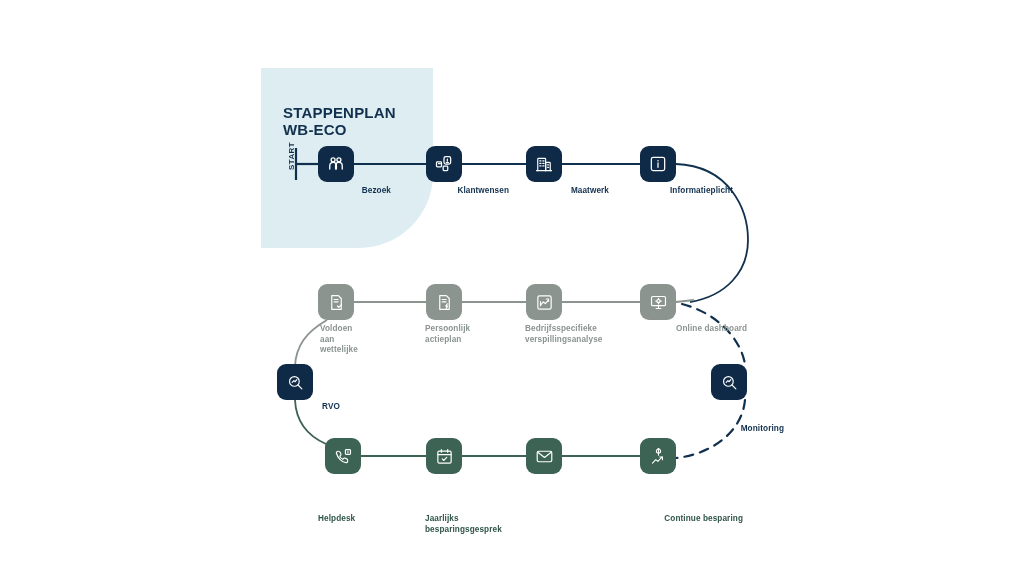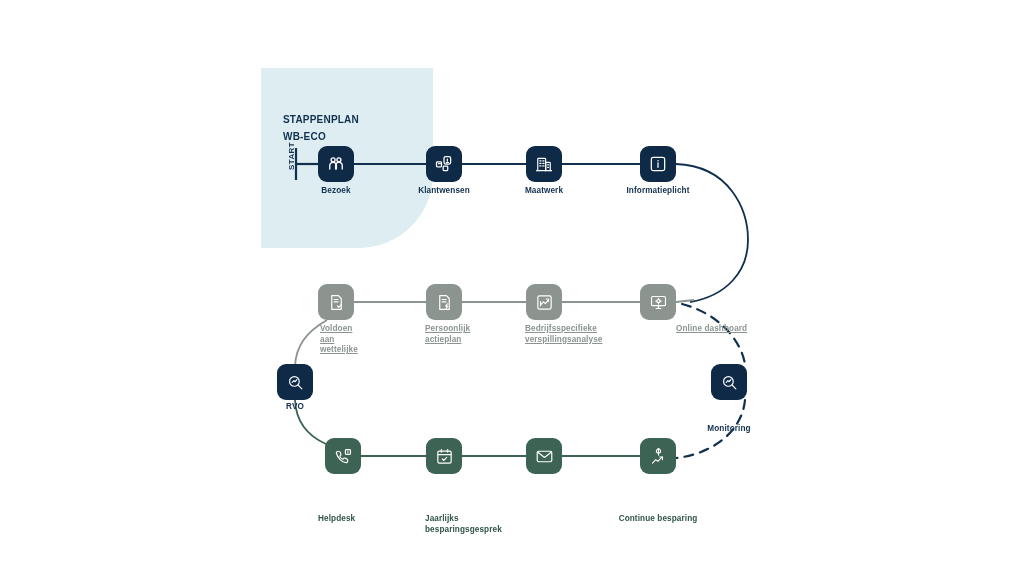--- a/index.html
+++ b/index.html
@@ -30,24 +30,24 @@
     width: 172px;
     height: 180px;
     background: #ddedf1;
     border-bottom-right-radius: 74px;
   }
 
   
   .title {
     position: absolute;
     left: 283px;
-    top: 111px;
+    top: 104px;
     width: 170px;
     color: #11304e;
-    font-size: 10px;
+    font-size: 15px;
     font-weight: bold;
     line-height: 17px;
     letter-spacing: 0.2px;
     text-transform: uppercase;
   }
   .title .l2 { display: block; }
 
   
   .start-label {
     position: absolute;
@@ -91,23 +91,23 @@
 
   .node-label {
     position: absolute;
     font-size: 8.2px;
     font-weight: bold;
     line-height: 10.5px;
     letter-spacing: 0.1px;
     white-space: pre-line;
   }
   .node-label.navy  { color: #11304e; }
-  .node-label.gray  { color: #8b948f; text-decoration: underline; }
+  .node-label.gray  { color: #8b948f; }
   .node-label.green { color: #2f5547; margin-top: 36px; }
-  .node-label.center { text-align: center; transform: translateX(-50%); }
+  .node-label.center { text-align: right; transform: translateX(-50%); }
   .node-label.left   { text-align: left; }
 </style>
 </head>
 <body>
 
 <div id="canvas">
 
   <div class="panel"></div>
 
   <div class="title">

